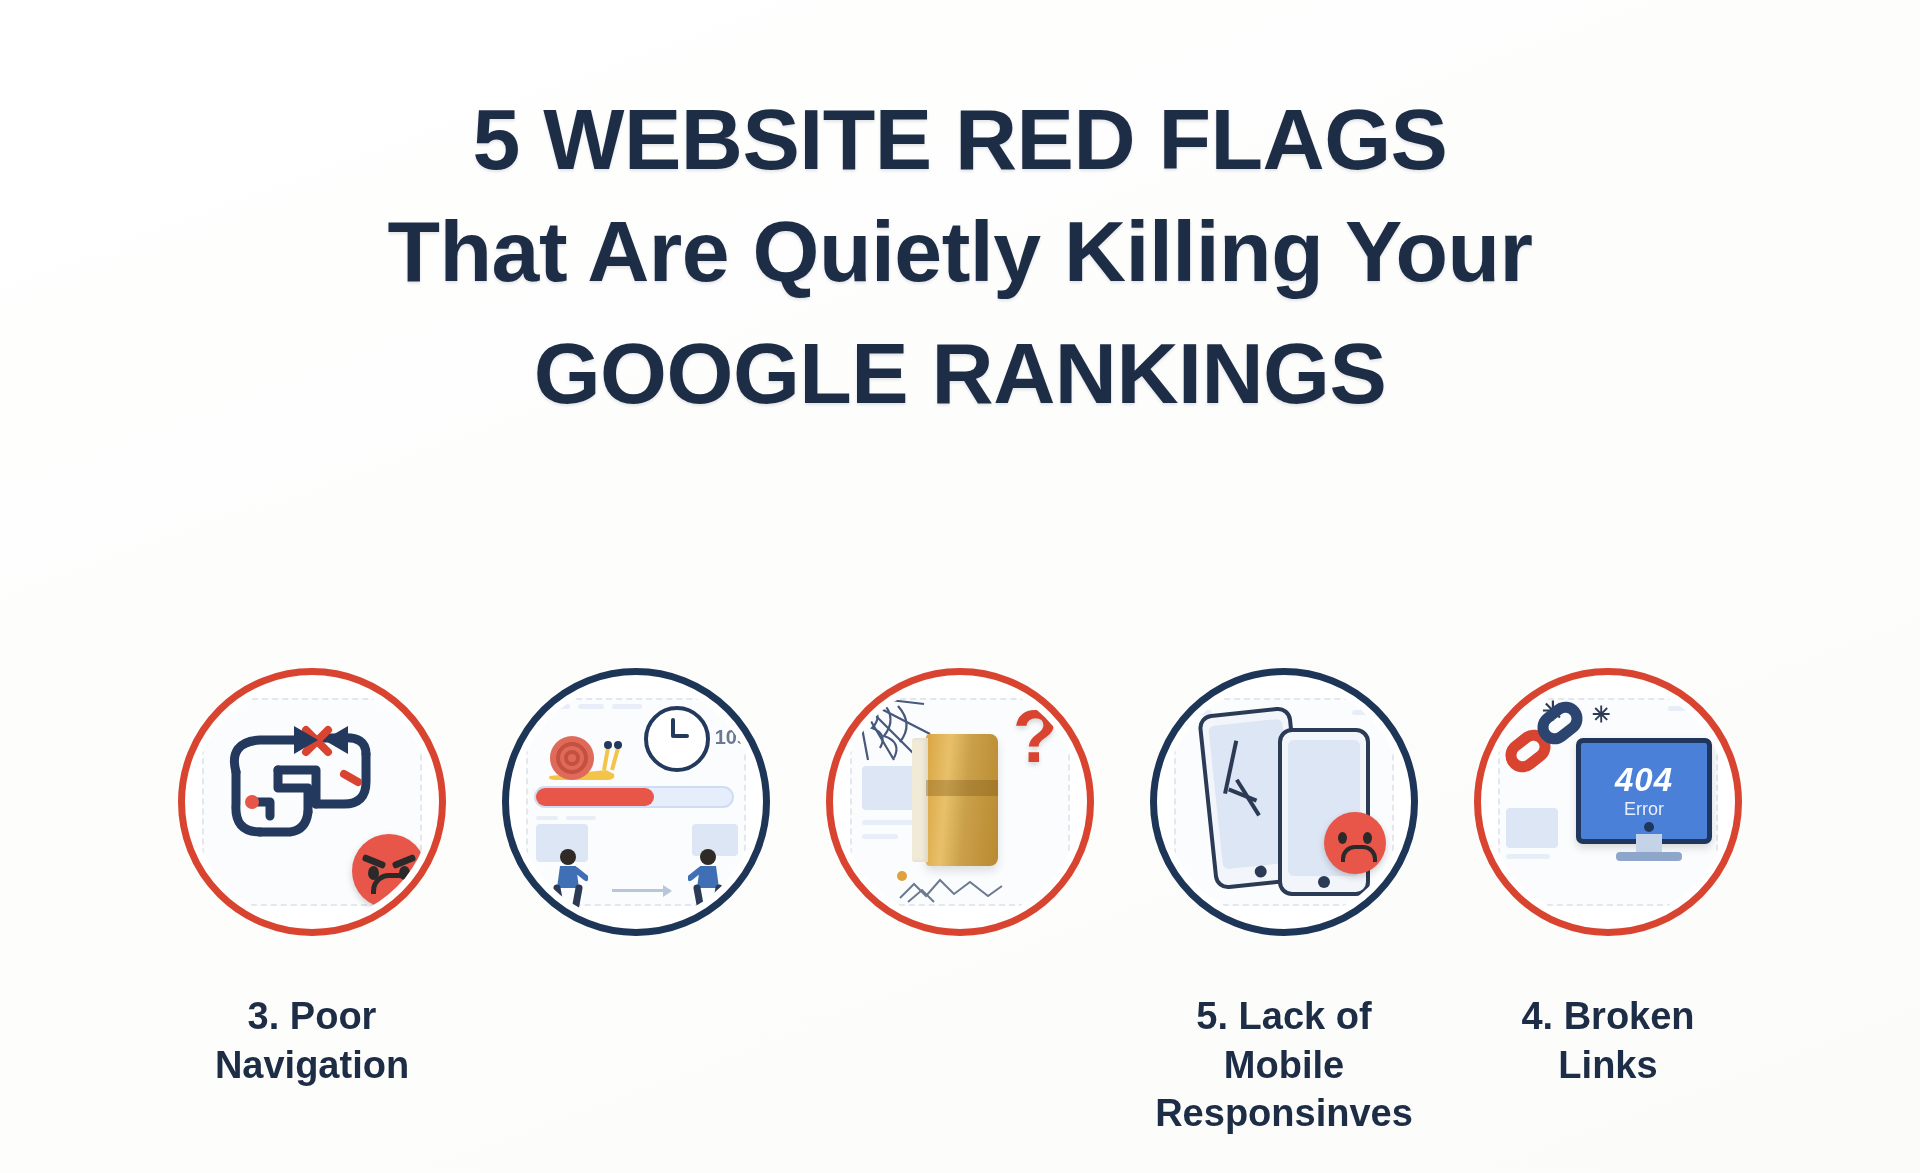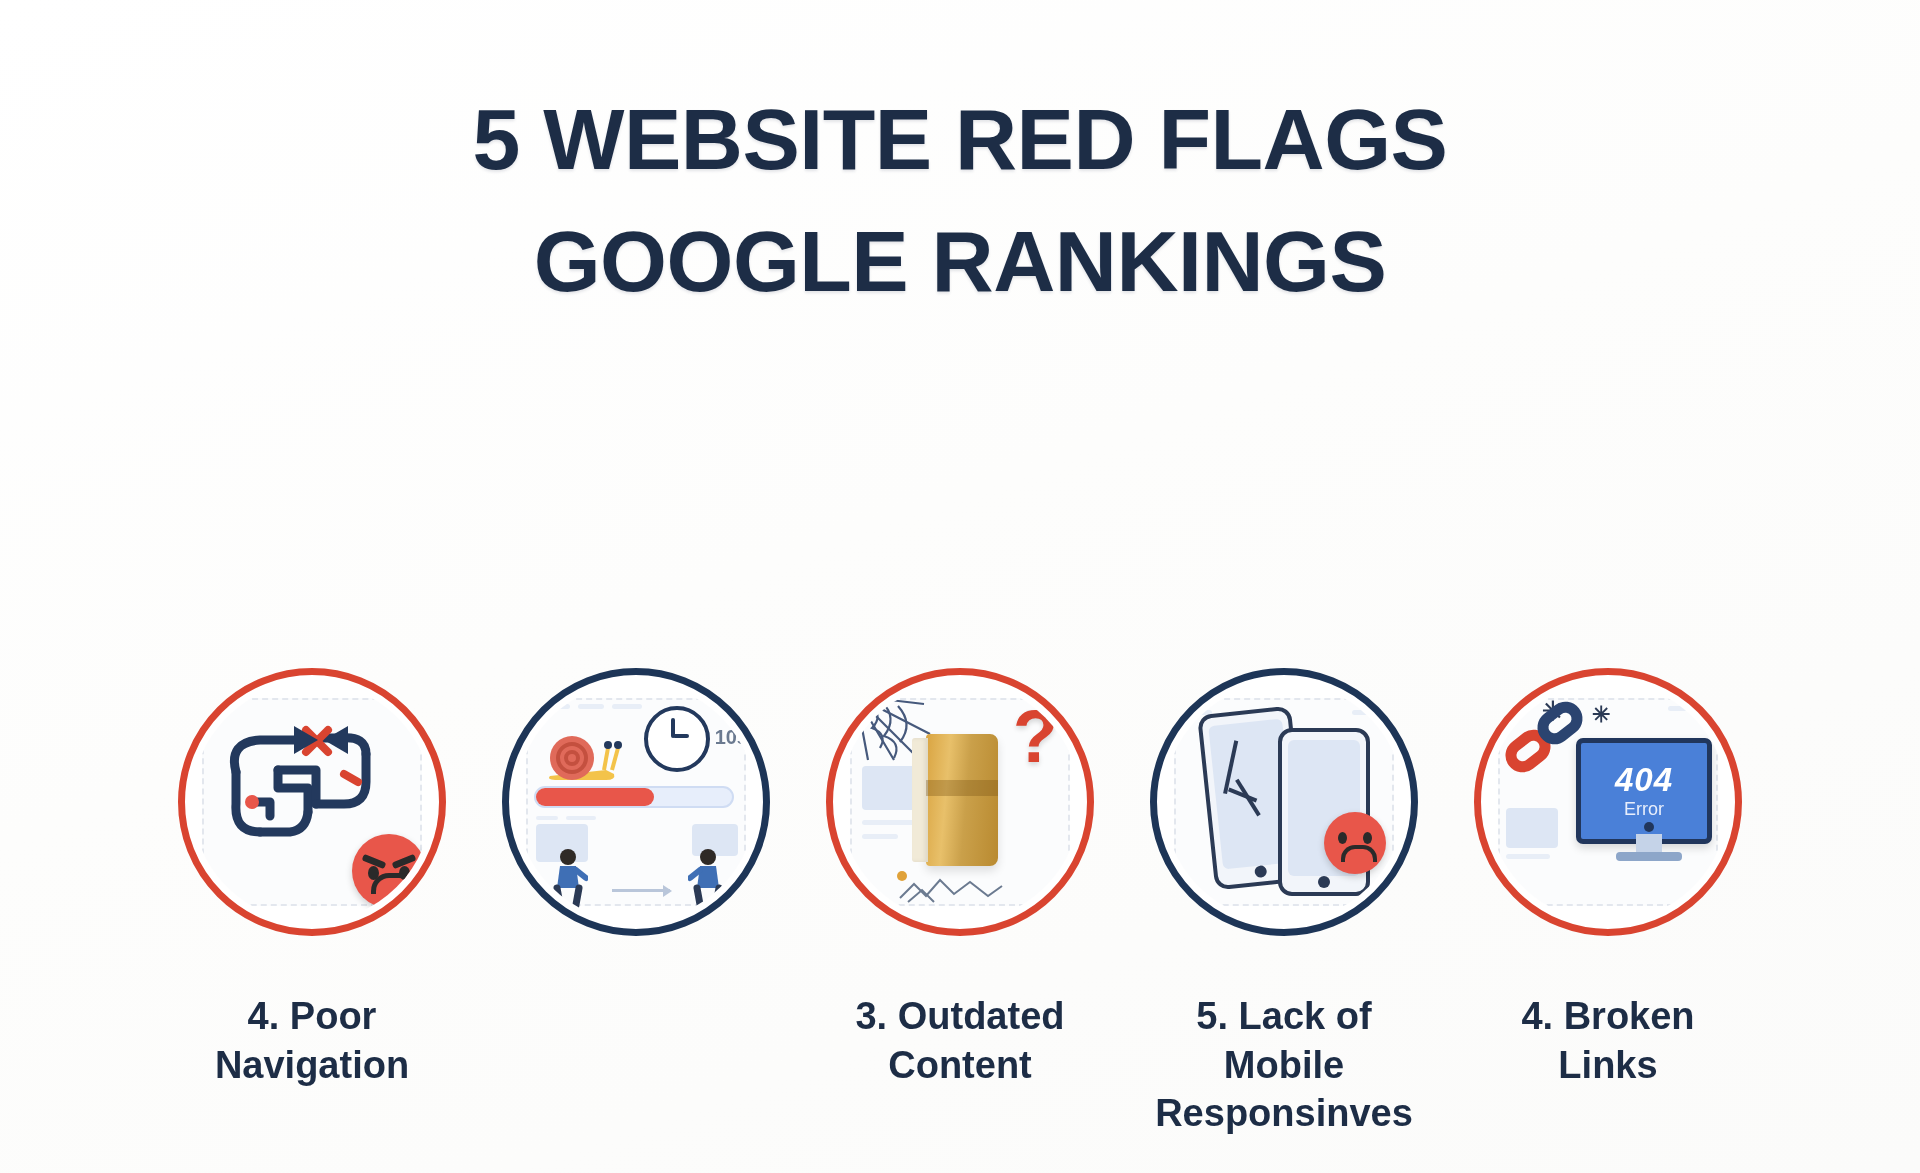--- a/index.html
+++ b/index.html
@@ -164,20 +164,21 @@
 
   .bgline{position:absolute;background:#e8eef7;border-radius:3px;}
 </style>
 </head>
 <body>
 
 <div class="page">
 
   <div class="title-block">
     <div class="title-line l1">5 WEBSITE RED FLAGS</div>
+    <div class="title-line l2">That Are Quietly Killing Your</div>
     <div class="title-line l3">GOOGLE RANKINGS</div>
   </div>
 
   <div class="cards">
 
     <div class="card">
       <div class="circle red">
         <div class="circle-inner">
           <div class="mockup"></div>
           <svg class="mz" viewBox="0 0 170 150">
@@ -202,21 +203,21 @@
           </svg>
           <div class="angry">
             <span class="brow l"></span>
               <span class="brow r"></span>
             <span class="eye l"></span>
               <span class="eye r"></span>
             <span class="mouth"></span>
           </div>
         </div>
       </div>
-      <div class="label">4. Poor
+      <div class="label">3. Poor
 Navigation</div>
     </div>
 
     <div class="card">
       <div class="circle navy">
         <div class="circle-inner">
           <div class="mockup"></div>
           <span class="bgline" style="left:20px;top:22px;width:34px;height:5px;"></span>
           <span class="bgline" style="left:62px;top:22px;width:26px;height:5px;"></span>
           <span class="bgline" style="left:96px;top:22px;width:30px;height:5px;"></span>
@@ -288,22 +289,20 @@
 
           <svg class="dust" viewBox="0 0 110 34">
             <g stroke="#6b7a90" stroke-width="2" fill="none">
               <path d="M4 28 L18 14 L30 26 L44 10 L58 24 L74 12 L92 26 L106 16"></path>
               <path d="M12 32 L26 20 L38 32"></path>
             </g>
             <circle cx="6" cy="6" r="5" fill="#e0a23a"></circle>
           </svg>
         </div>
       </div>
-      <div class="label">3. Outdated
-Content</div>
     </div>
 
     <div class="card">
       <div class="circle navy">
         <div class="circle-inner">
           <div class="mockup"></div>
           <span class="bgline" style="left:18px;top:28px;width:30px;height:5px;"></span>
           <span class="bgline" style="right:18px;top:28px;width:34px;height:5px;"></span>
 
           <div class="phone back">

